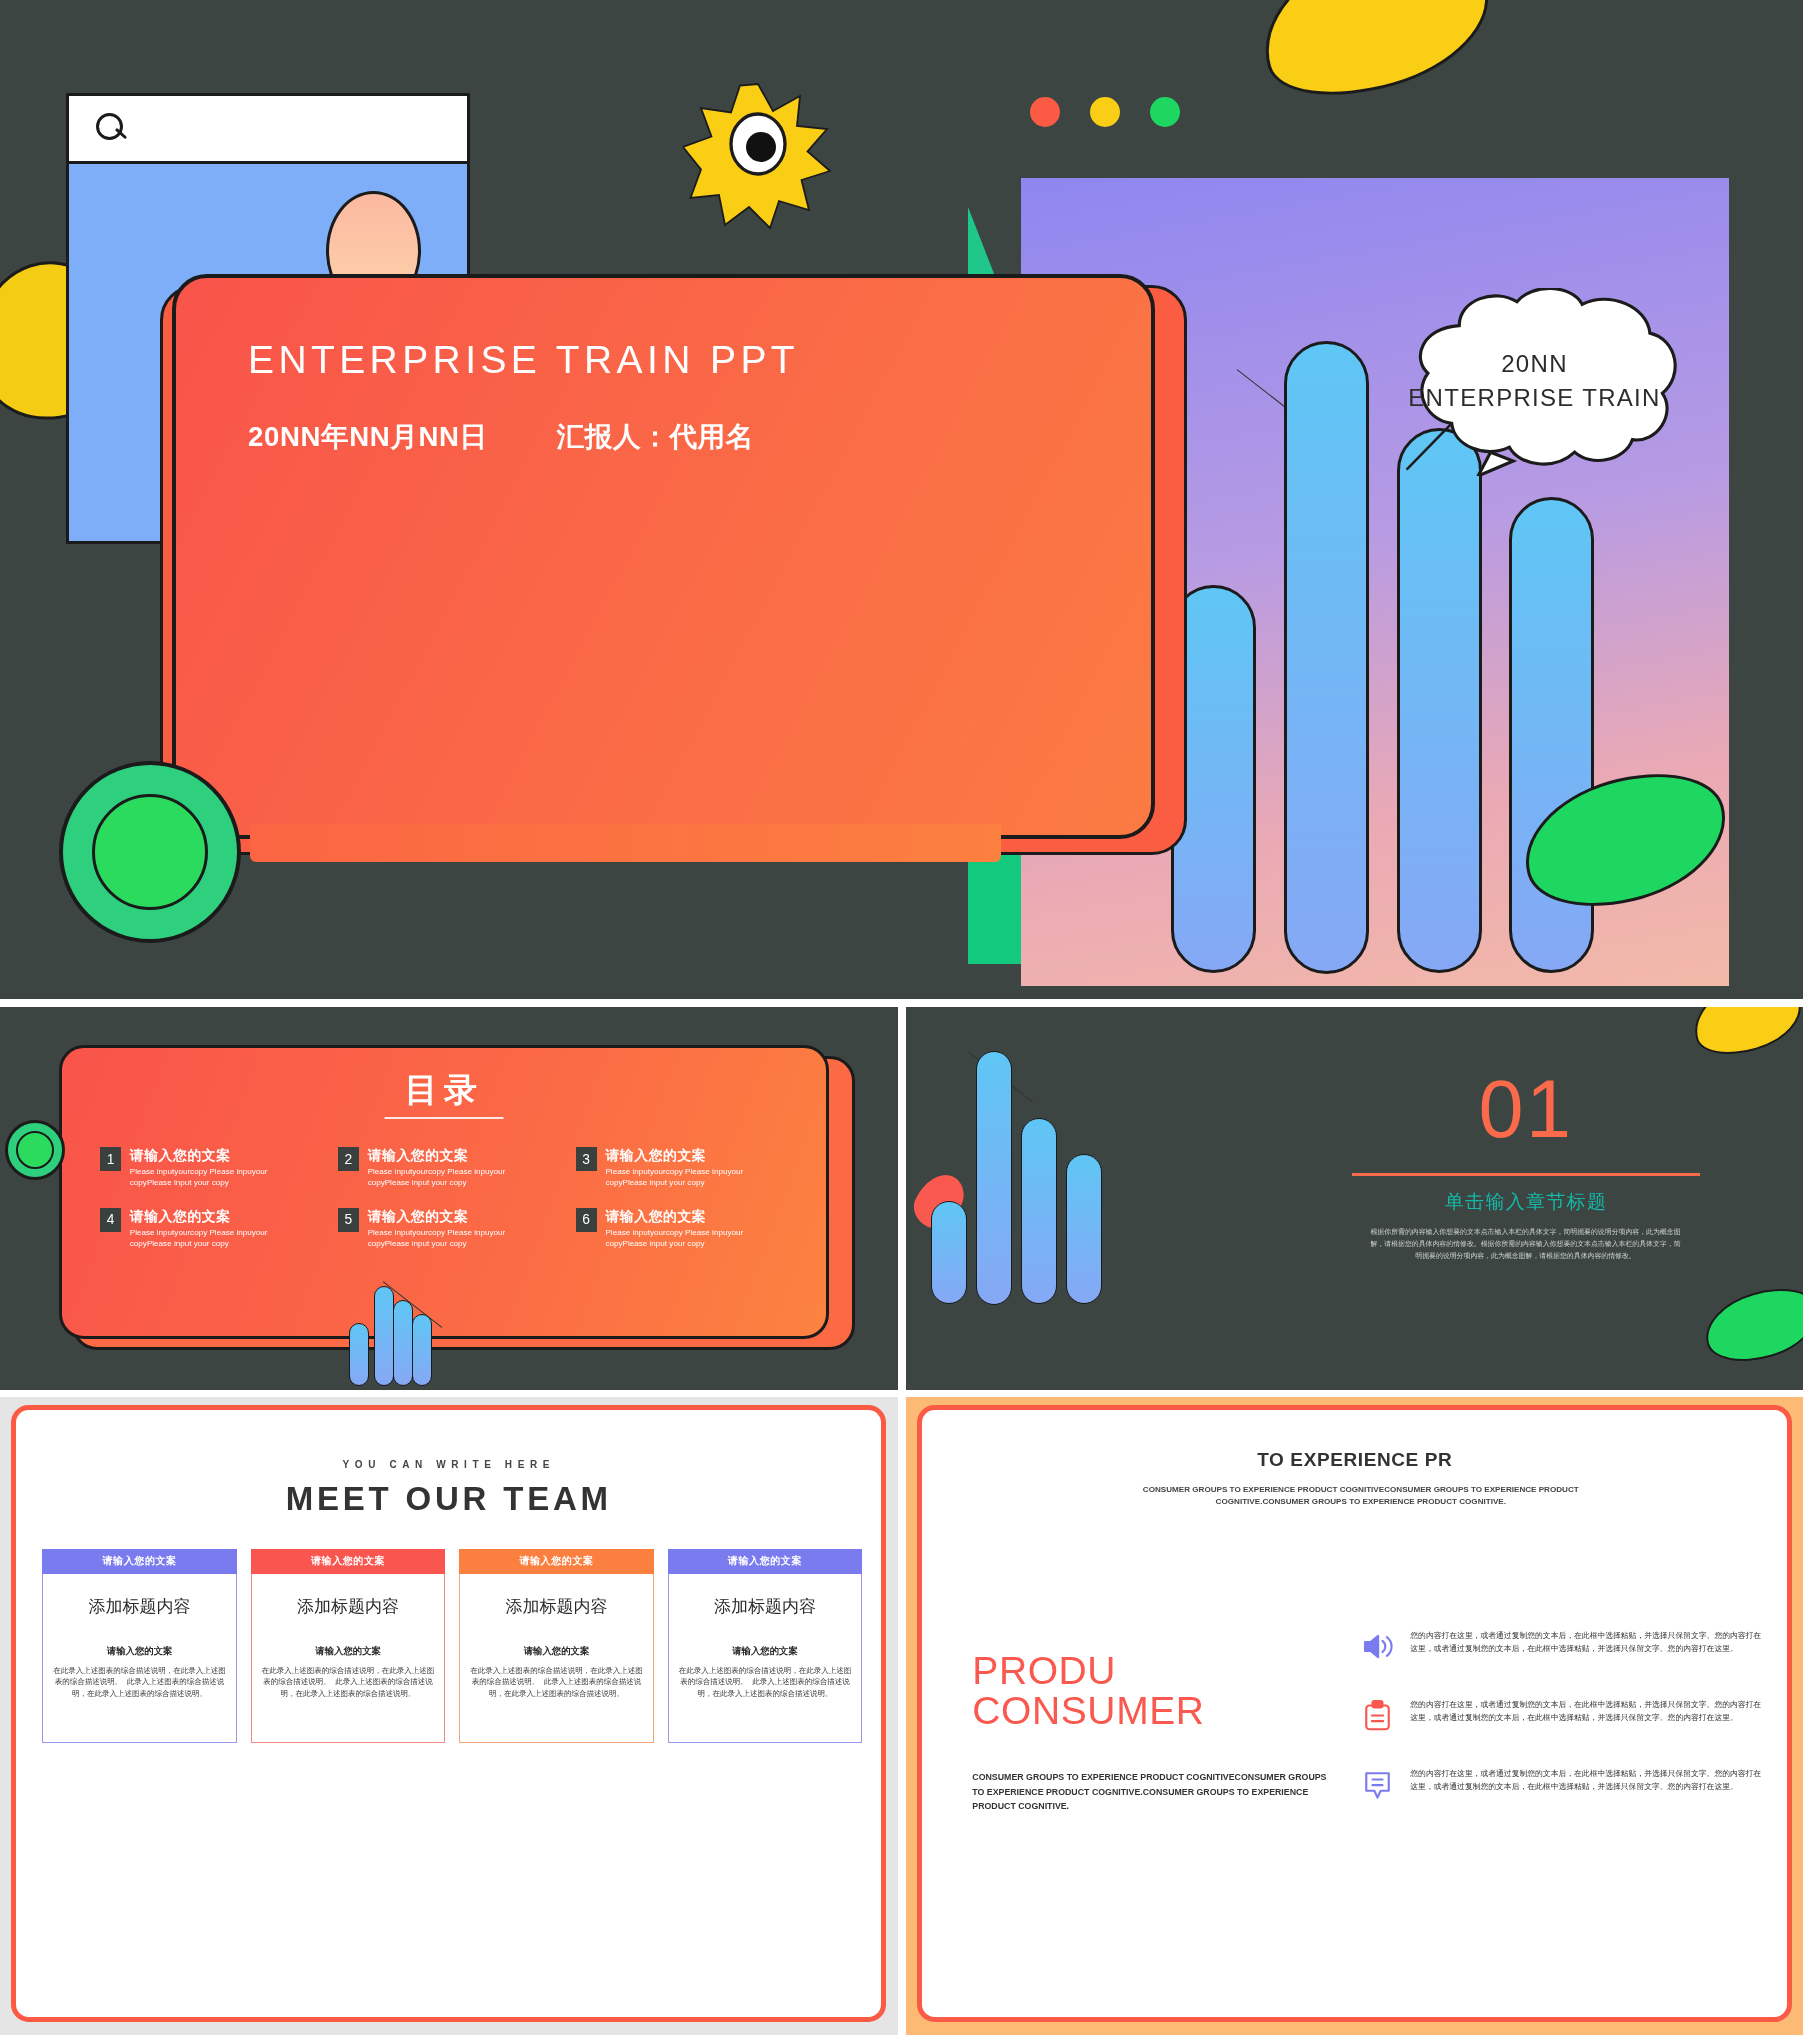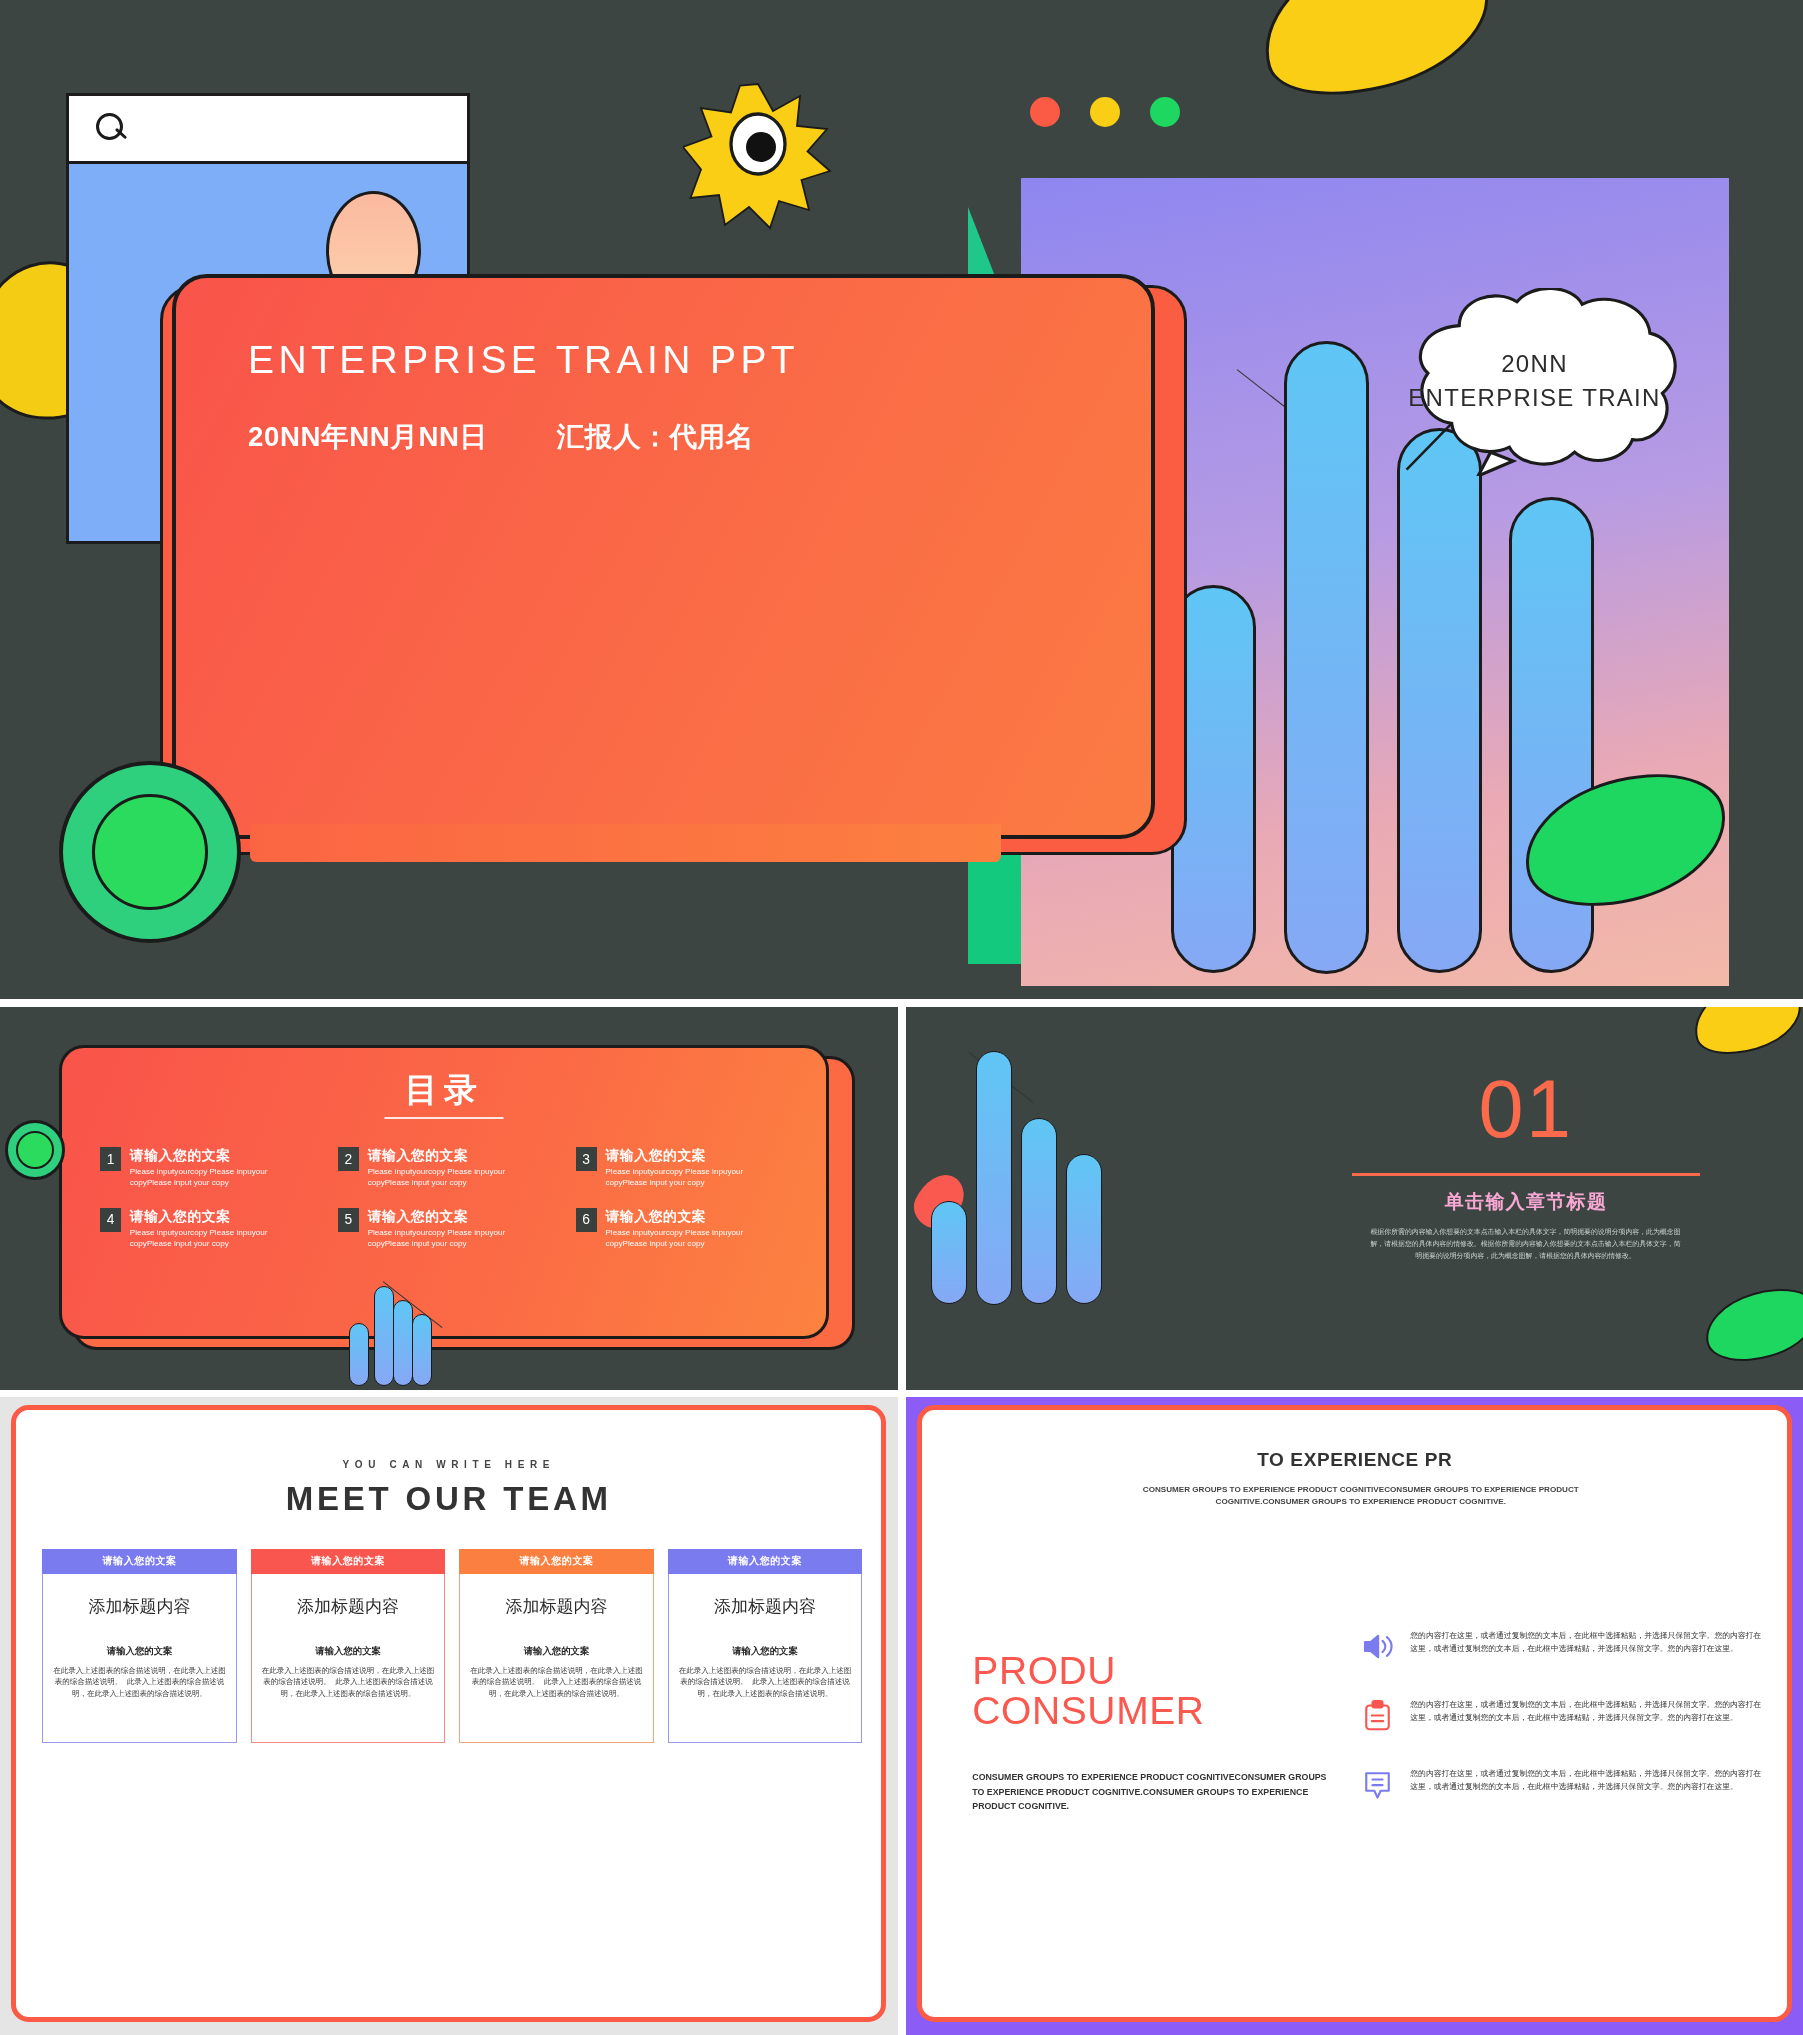--- a/index.html
+++ b/index.html
@@ -203,21 +203,21 @@
              background:#333; transform: rotate(38deg); transform-origin:left center;}
   .s3-num {
     position: absolute; left: 401px; top: 56px; width: 438px; text-align: center;
     color: #FB6A4B; font-size: 81px; font-weight: 400; letter-spacing: 2.5px;
   }
   .s3-rule {
     position: absolute; left: 446px; top: 166px; width: 348px; height: 2.5px; background: #FB6A4B;
   }
   .s3-sub {
     position: absolute; left: 401px; top: 182px; width: 438px; text-align: center;
-    color: #f9a8d4; font-size: 19px; font-weight: 700; letter-spacing: 1.3px;
+    color: #14b8a6; font-size: 19px; font-weight: 400; letter-spacing: 1.3px;
   }
   .s3-body {
     position: absolute; left: 463px; top: 219px; width: 313px; text-align: center;
     color: #cfd4d2; font-size: 6.9px; line-height: 1.75;
   }
   .s3-red-blob {
     position: absolute; left: 432px; top: 166px; width: 44px; height: 56px;
     background: #F9594E; border-radius: 55% 45% 50% 50% / 65% 40% 60% 35%;
     transform: rotate(25deg);
   }
@@ -259,21 +259,21 @@
   .s4-body {
     border: 1.3px solid #ccc; border-top: none; background: #fff;
     height: 169px; padding: 21px 10px 0; text-align: center; font-family: Liberation Mono, monospace;
   }
   .s4-bt { font-size: 17px; color: #2a2a2a; font-weight: 400; }
   .s4-bs { font-size: 9.4px; color: #2a2a2a; font-weight: 700; margin-top: 27.6px; }
   .s4-bb { font-size: 7.5px; color: #3a3a3a; line-height: 1.55; margin-top: 7.5px; }
 
   
   #slide-pr { left: 906px; top: 1397px; width: 898px; height: 638px;
-              background: #8b5cf6; }
+              background: #fdba74; }
   .s5-frame {
     position: absolute; left: 11.3px; top: 7.5px; width: 875px; height: 617px;
     background: #fff; border: 5px solid #FB5A45; border-radius: 17.5px;
   }
   .s5-title {
     position: absolute; left: 0; top: 39px; width: 100%; text-align: center;
     color: #333; font-size: 19px; font-weight: 700; letter-spacing: 0.6px;
   }
   .s5-sub {
     position: absolute; left: 207px; top: 74px; width: 463px; text-align: center;

